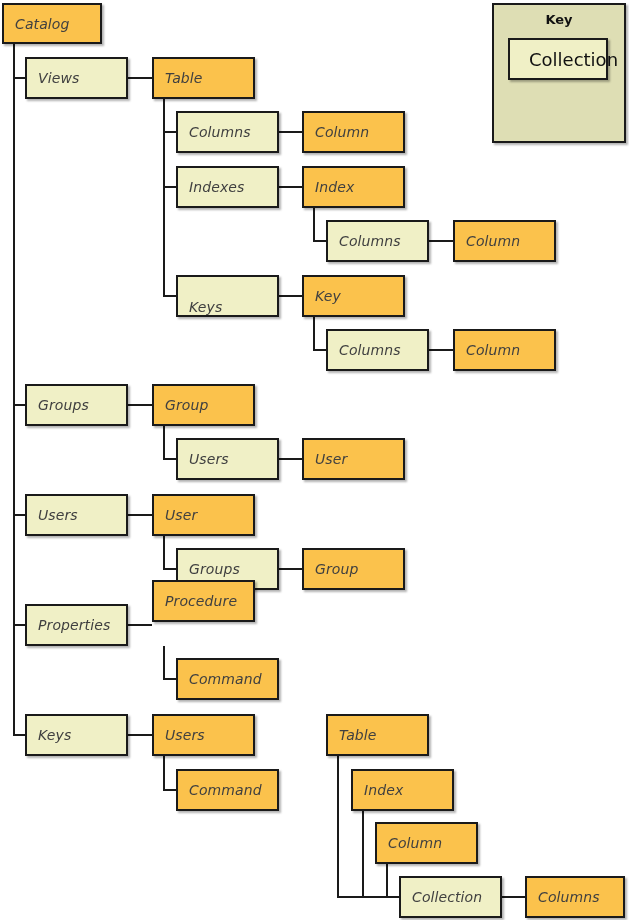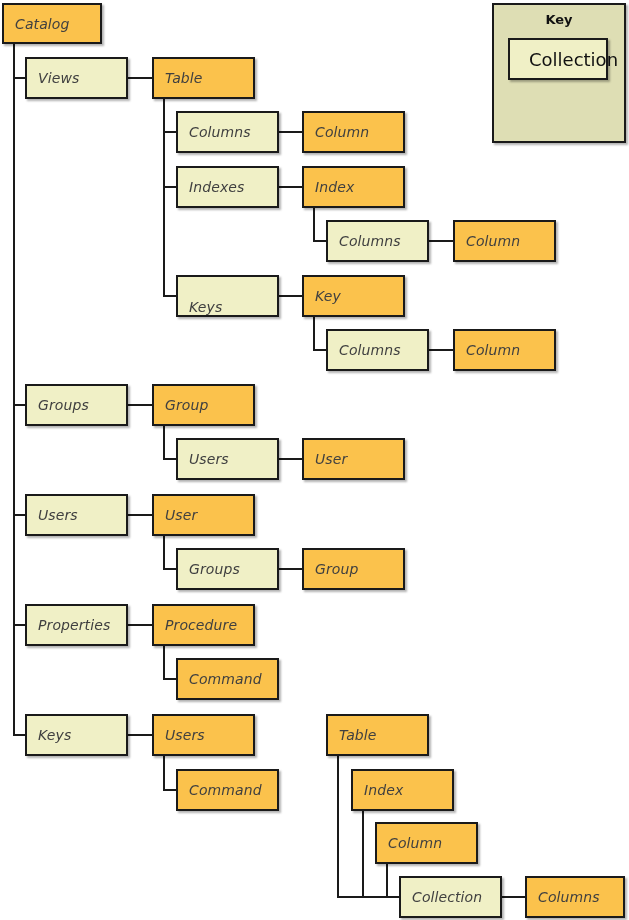--- a/index.html
+++ b/index.html
@@ -165,21 +165,21 @@
       </div>
       <div class="node collection" style="left: 176px; top: 548px; width: 103px; height: 42px;">
         <span>Groups</span>
       </div>
       <div class="node object" style="left: 302px; top: 548px; width: 103px; height: 42px;">
         <span>Group</span>
       </div>
       <div class="node collection" style="left: 25px; top: 604px; width: 103px; height: 42px;">
         <span>Properties</span>
       </div>
-      <div class="node object" style="left: 152px; top: 604px; width: 103px; height: 42px;">
+      <div class="node object" style="left: 152px; top: 580px; width: 103px; height: 42px;">
         <span>Procedure</span>
       </div>
       <div class="node object" style="left: 176px; top: 658px; width: 103px; height: 42px;">
         <span>Command</span>
       </div>
       <div class="node collection" style="left: 25px; top: 714px; width: 103px; height: 42px;">
         <span>Keys</span>
       </div>
       <div class="node object" style="left: 152px; top: 714px; width: 103px; height: 42px;">
         <span>Users</span>

